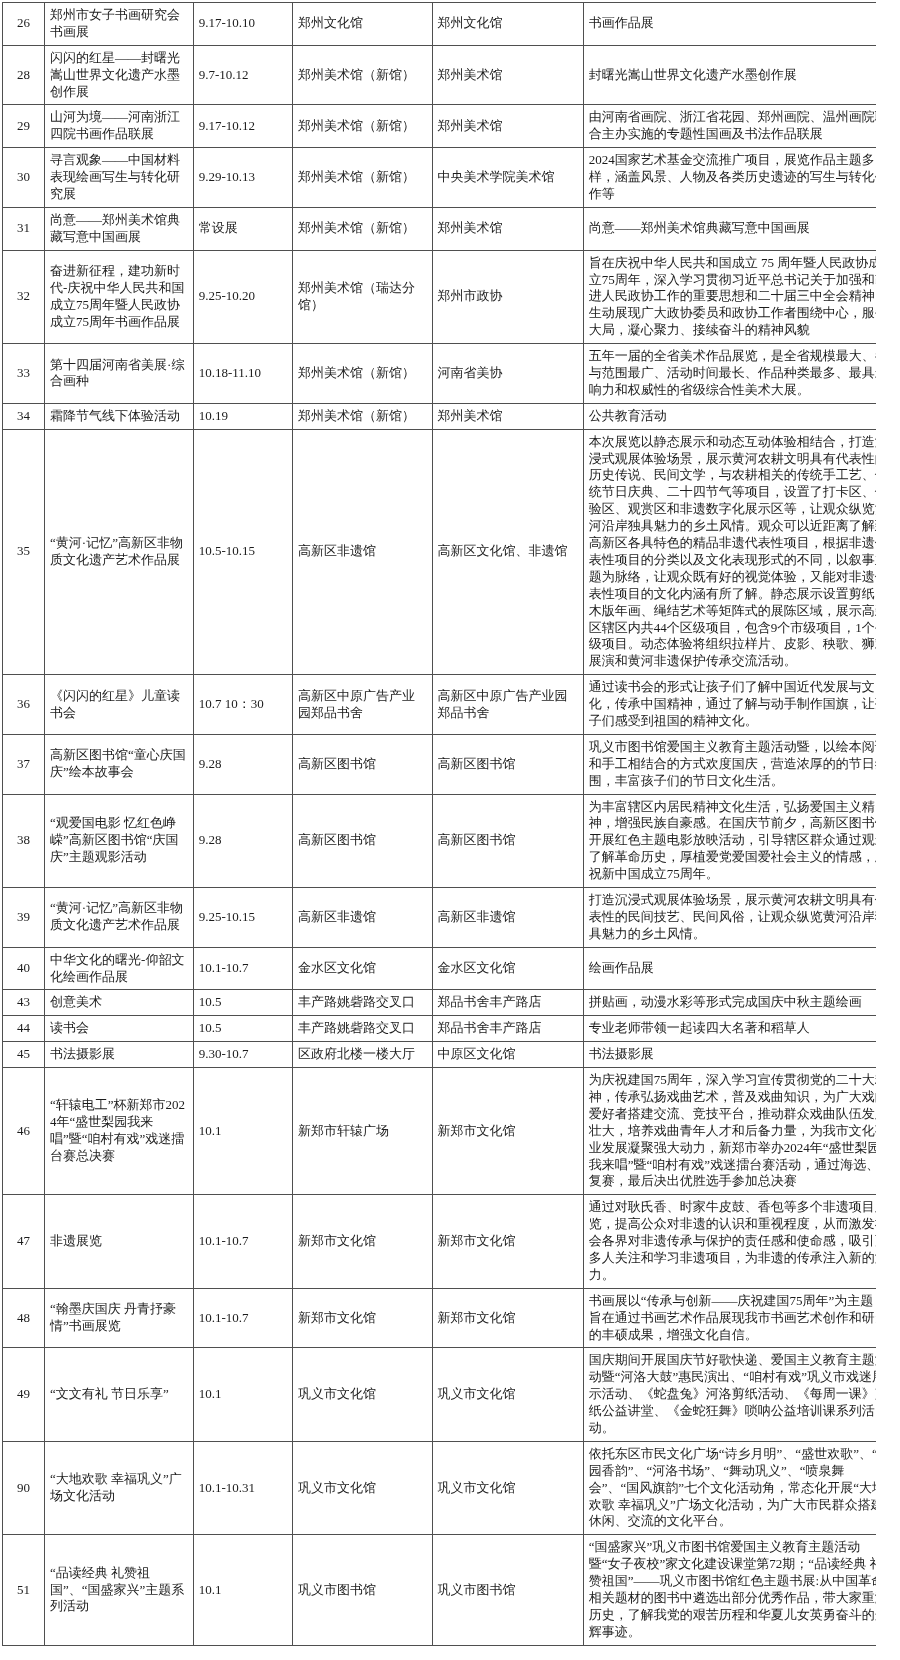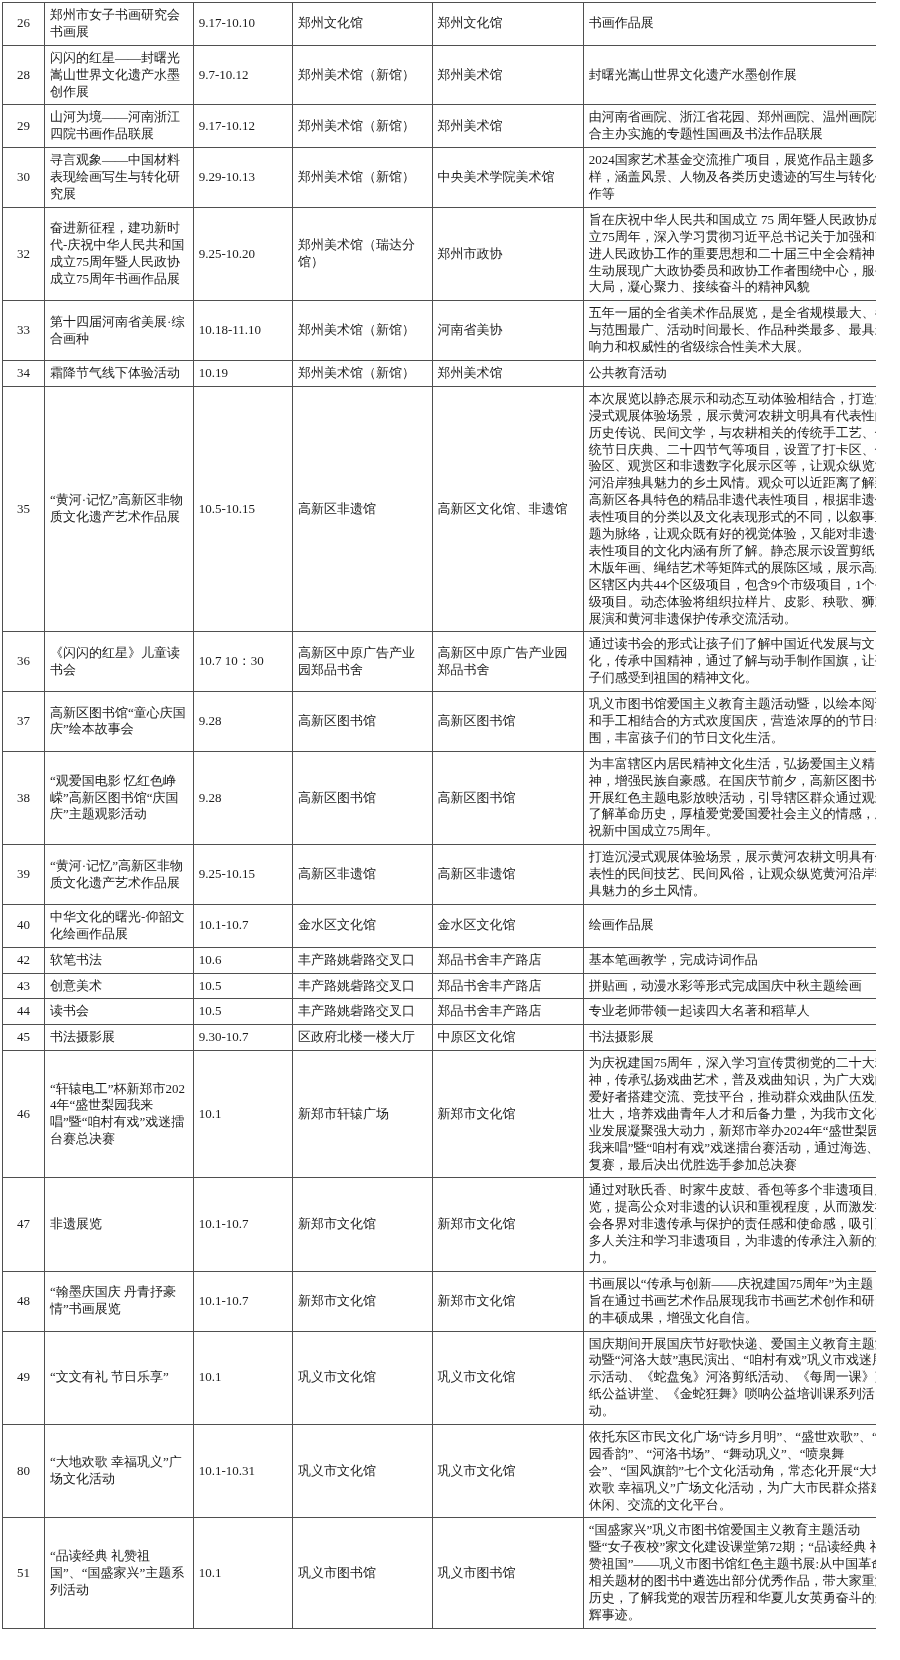--- a/index.html
+++ b/index.html
@@ -71,20 +71,28 @@
         </tr>
         <tr>
           <td class="c-num">30</td>
           <td class="c-name">寻言观象——中国材料表现绘画写生与转化研究展</td>
           <td class="c-date">9.29-10.13</td>
           <td class="c-venue">郑州美术馆（新馆）</td>
           <td class="c-org">中央美术学院美术馆</td>
           <td class="c-desc">2024国家艺术基金交流推广项目，展览作品主题多样，涵盖风景、人物及各类历史遗迹的写生与转化创作等</td>
         </tr>
         <tr>
+          <td class="c-num">31</td>
+          <td class="c-name">尚意——郑州美术馆典藏写意中国画展</td>
+          <td class="c-date">常设展</td>
+          <td class="c-venue">郑州美术馆（新馆）</td>
+          <td class="c-org">郑州美术馆</td>
+          <td class="c-desc">尚意——郑州美术馆典藏写意中国画展</td>
+        </tr>
+        <tr>
           <td class="c-num">32</td>
           <td class="c-name">奋进新征程，建功新时代-庆祝中华人民共和国成立75周年暨人民政协成立75周年书画作品展</td>
           <td class="c-date">9.25-10.20</td>
           <td class="c-venue">郑州美术馆（瑞达分馆）</td>
           <td class="c-org">郑州市政协</td>
           <td class="c-desc">旨在庆祝中华人民共和国成立 75 周年暨人民政协成立75周年，深入学习贯彻习近平总书记关于加强和改进人民政协工作的重要思想和二十届三中全会精神，生动展现广大政协委员和政协工作者围绕中心，服务大局，凝心聚力、接续奋斗的精神风貌</td>
         </tr>
         <tr>
           <td class="c-num">33</td>
           <td class="c-name">第十四届河南省美展·综合画种</td>
@@ -143,28 +151,20 @@
         </tr>
         <tr>
           <td class="c-num">40</td>
           <td class="c-name">中华文化的曙光-仰韶文化绘画作品展</td>
           <td class="c-date">10.1-10.7</td>
           <td class="c-venue">金水区文化馆</td>
           <td class="c-org">金水区文化馆</td>
           <td class="c-desc">绘画作品展</td>
         </tr>
         <tr>
-          <td class="c-num">42</td>
-          <td class="c-name">软笔书法</td>
-          <td class="c-date">10.6</td>
-          <td class="c-venue">丰产路姚砦路交叉口</td>
-          <td class="c-org">郑品书舍丰产路店</td>
-          <td class="c-desc">基本笔画教学，完成诗词作品</td>
-        </tr>
-        <tr>
           <td class="c-num">43</td>
           <td class="c-name">创意美术</td>
           <td class="c-date">10.5</td>
           <td class="c-venue">丰产路姚砦路交叉口</td>
           <td class="c-org">郑品书舍丰产路店</td>
           <td class="c-desc">拼贴画，动漫水彩等形式完成国庆中秋主题绘画</td>
         </tr>
         <tr>
           <td class="c-num">44</td>
           <td class="c-name">读书会</td>
@@ -207,21 +207,21 @@
         </tr>
         <tr>
           <td class="c-num">49</td>
           <td class="c-name">“文文有礼 节日乐享”</td>
           <td class="c-date">10.1</td>
           <td class="c-venue">巩义市文化馆</td>
           <td class="c-org">巩义市文化馆</td>
           <td class="c-desc">国庆期间开展国庆节好歌快递、爱国主义教育主题活动暨“河洛大鼓”惠民演出、“咱村有戏”巩义市戏迷展示活动、《蛇盘兔》河洛剪纸活动、《每周一课》剪纸公益讲堂、《金蛇狂舞》唢呐公益培训课系列活动。</td>
         </tr>
         <tr>
-          <td class="c-num">80</td>
+          <td class="c-num">90</td>
           <td class="c-name">“大地欢歌 幸福巩义”广场文化活动</td>
           <td class="c-date">10.1-10.31</td>
           <td class="c-venue">巩义市文化馆</td>
           <td class="c-org">巩义市文化馆</td>
           <td class="c-desc">依托东区市民文化广场“诗乡月明”、“盛世欢歌”、“梨园香韵”、“河洛书场”、“舞动巩义”、“喷泉舞会”、“国风旗韵”七个文化活动角，常态化开展“大地欢歌 幸福巩义”广场文化活动，为广大市民群众搭建休闲、交流的文化平台。</td>
         </tr>
         <tr>
           <td class="c-num">51</td>
           <td class="c-name">“品读经典 礼赞祖国”、“国盛家兴”主题系列活动</td>
           <td class="c-date">10.1</td>

